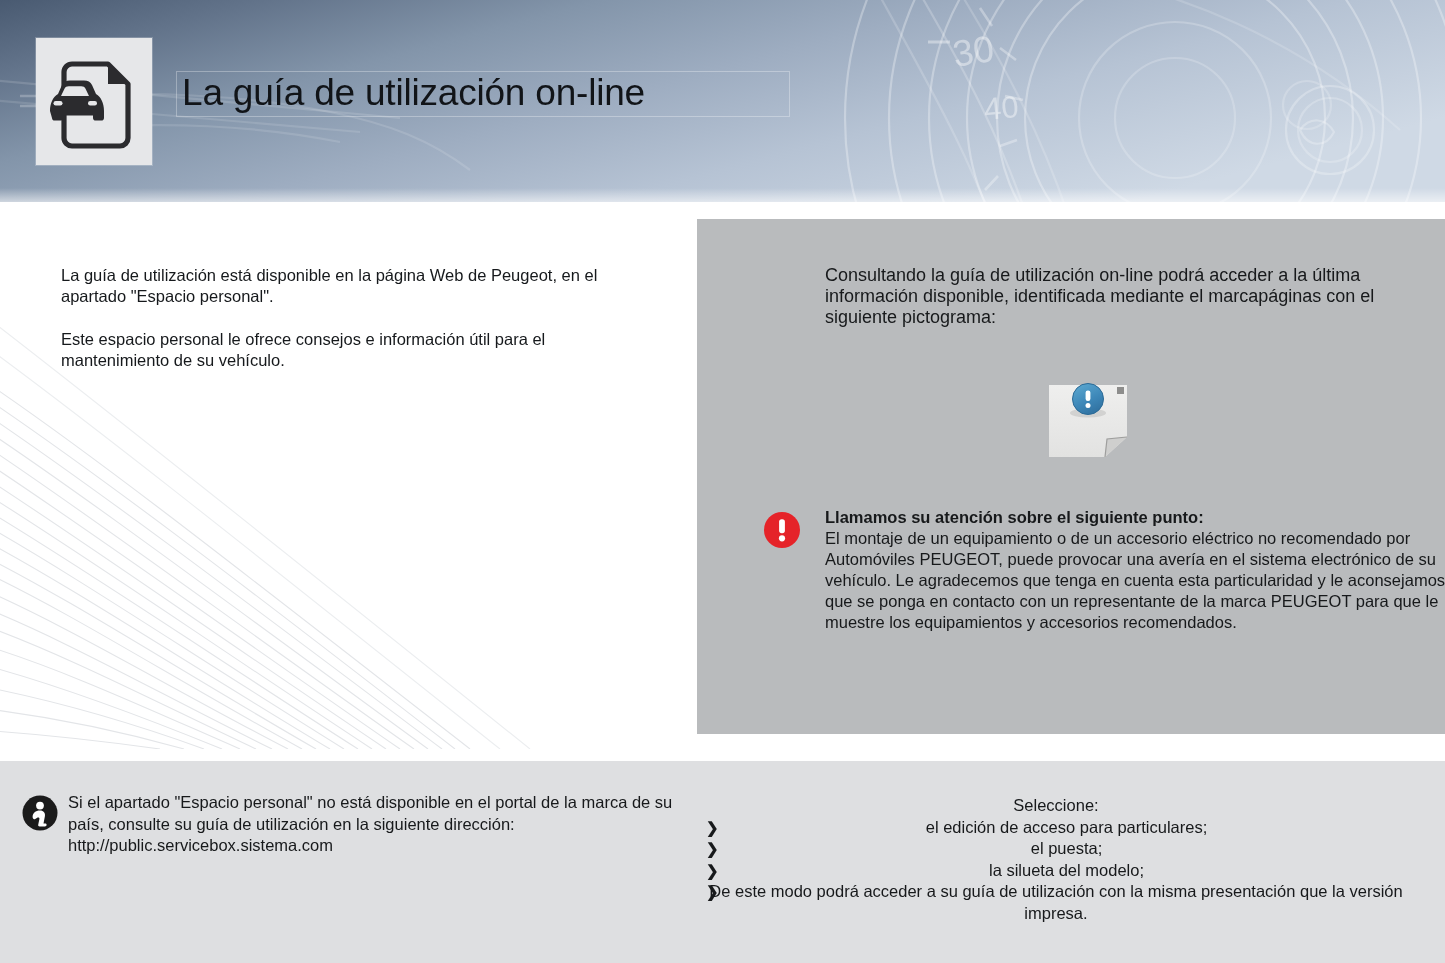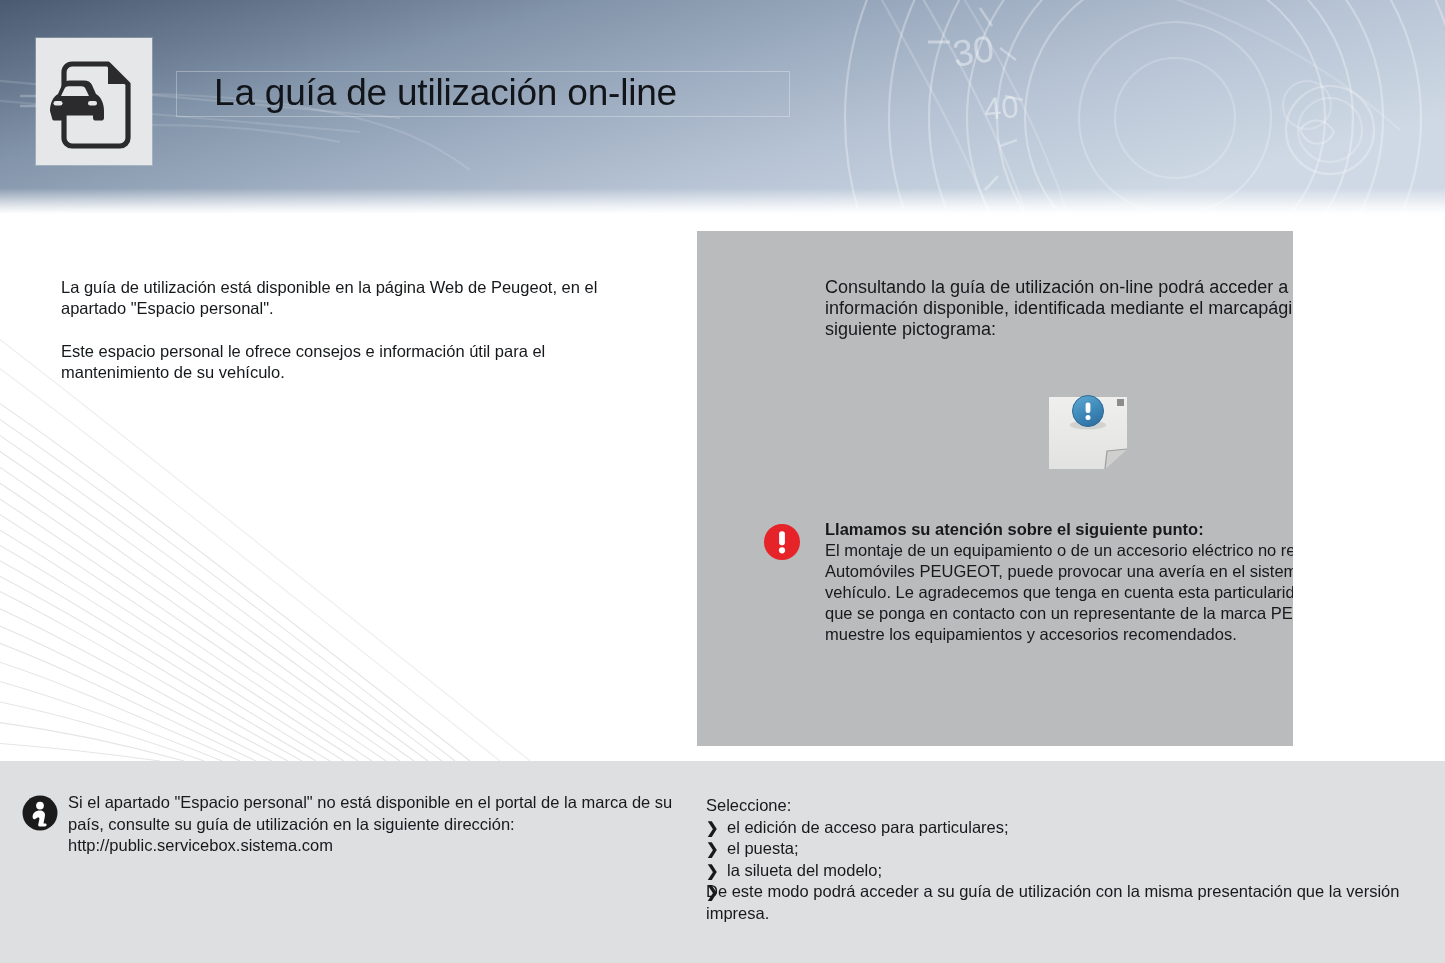--- a/index.html
+++ b/index.html
@@ -66,28 +66,27 @@
     box-sizing: border-box;
   }
   .title-text {
     position: absolute;
     left: 182px; top: 70px;
     font-size: 37px;
     line-height: 46px;
     color: #111418;
     letter-spacing: -0.2px;
     white-space: nowrap;
-    margin-left: 32px;
   }
 
   
   .body-area {
     position: absolute;
-    left: 0; top: 214px;
-    width: 1293px; height: 547px;
+    left: 0; top: 202px;
+    width: 1445px; height: 547px;
     background: #ffffff;
     overflow: hidden;
   }
   .fan-svg {
     position: absolute;
     left: 0; top: 0;
     width: 700px; height: 547px;
   }
 
   .left-col {
@@ -168,20 +167,21 @@
     line-height: 21.5px;
     color: #17191b;
   }
   .bottom-right {
     position: absolute;
     left: 706px; top: 34px;
     width: 700px;
     font-size: 16.5px;
     line-height: 21.5px;
     color: #17191b;
+    text-align: center;
   }
   .blist { margin: 0; padding: 0; list-style: none; }
   .blist li { position: relative; padding-left: 21px; }
   .blist li .chev {
     position: absolute;
     left: 0; top: 0;
     font-weight: bold;
     font-size: 15px;
   }
 </style>

